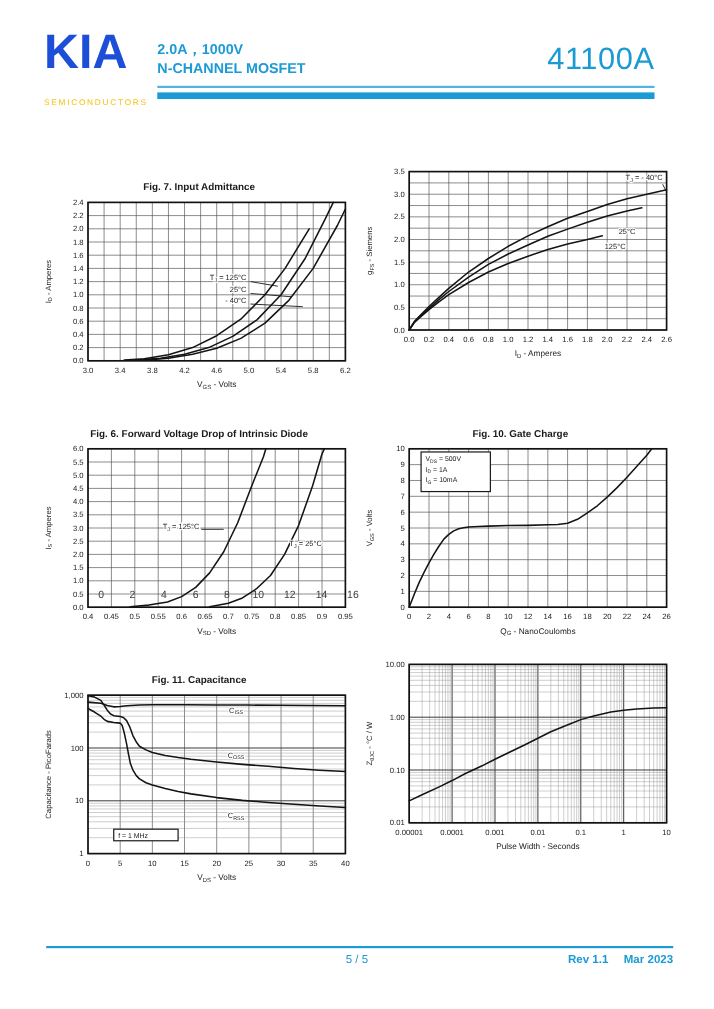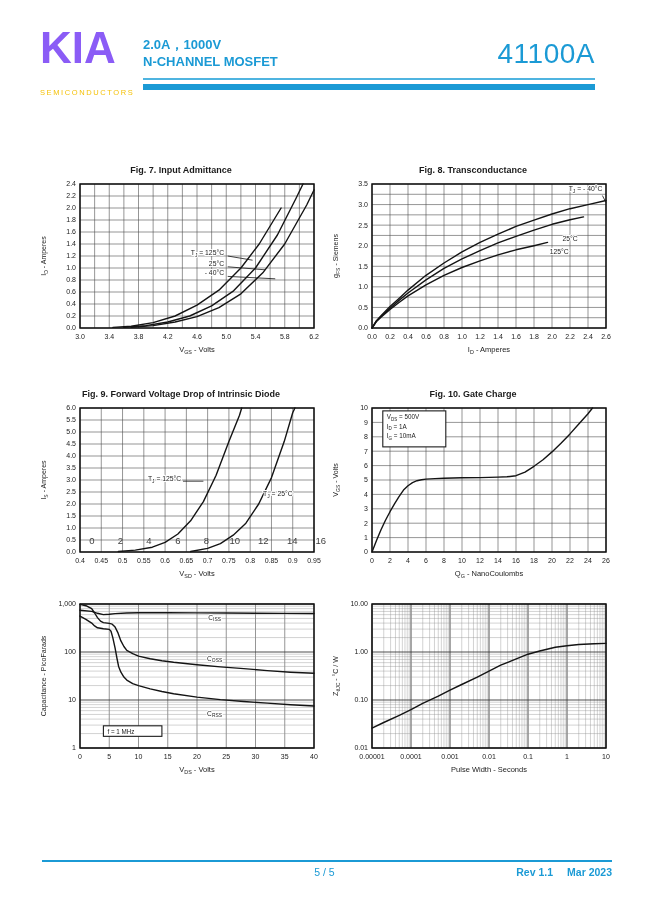--- a/index.html
+++ b/index.html
@@ -1,21 +1,21 @@
 <!DOCTYPE html>
 <html><head>
 <meta charset="utf-8">
 <style>
   html,body{margin:0;padding:0;}
   body{width:649px;height:917px;background:#ffffff;position:relative;overflow:hidden;
        font-family:"Liberation Sans",sans-serif;}
   .page{position:absolute;inset:0;background:#fff;}
 
   
-  .logo{position:absolute;left:40px;top:26px;font-size:44px;font-weight:800;color:#8b5cf6;letter-spacing:0px;line-height:1;}
+  .logo{position:absolute;left:40px;top:26px;font-size:44px;font-weight:800;color:#1d4ed8;letter-spacing:0px;line-height:1;}
   .logo-sub{position:absolute;left:40px;top:88px;font-size:7.5px;font-weight:400;color:#F5C20B;letter-spacing:1.6px;}
   .title-block{position:absolute;left:143px;top:36px;color:#1B9AD5;font-weight:700;font-size:13px;line-height:17px;}
   .part-number{position:absolute;right:54px;top:38px;color:#1B9AD5;font-size:28px;font-weight:400;letter-spacing:0.5px;}
   .thin-rule{position:absolute;left:143px;right:54px;top:78px;height:1.5px;background:#4FB4E0;}
   .thick-rule{position:absolute;left:143px;right:54px;top:84px;height:6px;background:#1B9AD5;}
 
   
   .charts-grid{position:absolute;left:36px;top:150px;display:grid;grid-template-columns:290px 290px;column-gap:2px;row-gap:0;}
   .fig{width:290px;margin:0;padding:0;}
   .fig-title{height:26px;display:flex;align-items:flex-end;justify-content:center;text-align:left;
@@ -110,21 +110,20 @@
           <polyline points="95.2,149.4 117.1,147.6 139.1,144.0 161.0,138.6 182.9,129.6 204.9,115.8 226.8,94.8 248.7,66.0 270.7,27.0 278.0,12.0" fill="none" stroke="#141414" stroke-width="1.4" stroke-linejoin="round" stroke-linecap="round"></polyline>
           <line x1="191.71249999999998" y1="78" x2="216.57500000000002" y2="82.2" stroke="#141414" stroke-width="0.8"></line>
           <text x="188.05624999999998" y="76.80000000000001" text-anchor="end" font-size="6.8" fill="#1c1c1c" paint-order="stroke" stroke="#ffffff" stroke-width="2"><tspan font-size="6.8">T</tspan><tspan dy="1.7" font-size="4.896">J</tspan><tspan dy="-1.7" font-size="6.8"> = 125°C</tspan></text>
           <line x1="191.71249999999998" y1="88.8" x2="229.00625" y2="91.8" stroke="#141414" stroke-width="0.8"></line>
           <text x="188.05624999999998" y="87.6" text-anchor="end" font-size="6.8" fill="#1c1c1c" paint-order="stroke" stroke="#ffffff" stroke-width="2"><tspan font-size="6.8">25°C</tspan></text>
           <line x1="191.71249999999998" y1="98.4" x2="239.24375" y2="100.8" stroke="#141414" stroke-width="0.8"></line>
           <text x="188.05624999999998" y="97.19999999999999" text-anchor="end" font-size="6.8" fill="#1c1c1c" paint-order="stroke" stroke="#ffffff" stroke-width="2"><tspan font-size="6.8">- 40°C</tspan></text>
         </svg>
     </figure>
     <figure class="fig">
-      <div class="fig-title">Fig. 8. Transconductance</div>
       <svg class="chartsvg" id="chart-1" width="290" height="196" viewBox="0 0 290 196">
           <line x1="44" y1="6" x2="44" y2="150" stroke="#4f4f4f" stroke-width="0.6"></line>
           <line x1="62" y1="6" x2="62" y2="150" stroke="#4f4f4f" stroke-width="0.6"></line>
           <line x1="80" y1="6" x2="80" y2="150" stroke="#4f4f4f" stroke-width="0.6"></line>
           <line x1="98" y1="6" x2="98" y2="150" stroke="#4f4f4f" stroke-width="0.6"></line>
           <line x1="116" y1="6" x2="116" y2="150" stroke="#4f4f4f" stroke-width="0.6"></line>
           <line x1="134" y1="6" x2="134" y2="150" stroke="#4f4f4f" stroke-width="0.6"></line>
           <line x1="152" y1="6" x2="152" y2="150" stroke="#4f4f4f" stroke-width="0.6"></line>
           <line x1="170" y1="6" x2="170" y2="150" stroke="#4f4f4f" stroke-width="0.6"></line>
           <line x1="188" y1="6" x2="188" y2="150" stroke="#4f4f4f" stroke-width="0.6"></line>
@@ -176,21 +175,21 @@
           <polyline points="44.0,150.0 48.5,142.6 53.0,137.7 62.0,128.6 71.0,120.4 80.0,112.1 98.0,97.3 116.0,85.0 134.0,73.9 152.0,64.4 170.0,56.2 188.0,48.4 206.0,42.2 224.0,36.0 242.0,30.7 260.0,26.6 278.0,22.5" fill="none" stroke="#141414" stroke-width="1.4" stroke-linejoin="round" stroke-linecap="round"></polyline>
           <polyline points="44.0,150.0 48.5,143.0 53.0,138.5 62.0,130.3 71.0,122.4 80.0,115.0 98.0,101.9 116.0,90.3 134.0,80.9 152.0,72.7 170.0,64.8 188.0,58.3 206.0,52.1 224.0,46.3 242.0,41.8 255.5,38.9" fill="none" stroke="#141414" stroke-width="1.4" stroke-linejoin="round" stroke-linecap="round"></polyline>
           <polyline points="44.0,150.0 48.5,143.4 53.0,139.3 62.0,131.5 71.0,124.5 80.0,117.9 98.0,106.8 116.0,97.3 134.0,89.5 152.0,82.9 170.0,76.8 188.0,71.8 206.0,67.7 219.5,64.4" fill="none" stroke="#141414" stroke-width="1.4" stroke-linejoin="round" stroke-linecap="round"></polyline>
           <line x1="274.4" y1="17.519999999999982" x2="278" y2="24.514285714285734" stroke="#141414" stroke-width="0.8"></line>
           <text x="274.4" y="13.405714285714282" text-anchor="end" font-size="6.8" fill="#1c1c1c" paint-order="stroke" stroke="#ffffff" stroke-width="2"><tspan font-size="6.8">T</tspan><tspan dy="1.7" font-size="4.896">J</tspan><tspan dy="-1.7" font-size="6.8"> = - 40°C</tspan></text>
           <text x="242" y="62.77714285714285" text-anchor="middle" font-size="6.8" fill="#1c1c1c" paint-order="stroke" stroke="#ffffff" stroke-width="2"><tspan font-size="6.8">25°C</tspan></text>
           <text x="231.20000000000002" y="75.94285714285714" text-anchor="middle" font-size="6.8" fill="#1c1c1c" paint-order="stroke" stroke="#ffffff" stroke-width="2"><tspan font-size="6.8">125°C</tspan></text>
         </svg>
     </figure>
     <figure class="fig">
-      <div class="fig-title">Fig. 9. Forward Voltage Drop of Intrinsic Diode</div>
+      <div class="fig-title">Fig. 6. Forward Voltage Drop of Intrinsic Diode</div>
       <svg class="chartsvg" id="chart-2" width="290" height="196" viewBox="0 0 290 196">
           <line x1="44" y1="6" x2="44" y2="150" stroke="#4f4f4f" stroke-width="0.6"></line>
           <line x1="65.27272727272727" y1="6" x2="65.27272727272727" y2="150" stroke="#4f4f4f" stroke-width="0.6"></line>
           <line x1="86.54545454545453" y1="6" x2="86.54545454545453" y2="150" stroke="#4f4f4f" stroke-width="0.6"></line>
           <line x1="107.81818181818184" y1="6" x2="107.81818181818184" y2="150" stroke="#4f4f4f" stroke-width="0.6"></line>
           <line x1="129.09090909090912" y1="6" x2="129.09090909090912" y2="150" stroke="#4f4f4f" stroke-width="0.6"></line>
           <line x1="150.36363636363637" y1="6" x2="150.36363636363637" y2="150" stroke="#4f4f4f" stroke-width="0.6"></line>
           <line x1="171.63636363636368" y1="6" x2="171.63636363636368" y2="150" stroke="#4f4f4f" stroke-width="0.6"></line>
           <line x1="192.9090909090909" y1="6" x2="192.9090909090909" y2="150" stroke="#4f4f4f" stroke-width="0.6"></line>
           <line x1="214.18181818181822" y1="6" x2="214.18181818181822" y2="150" stroke="#4f4f4f" stroke-width="0.6"></line>
@@ -311,20 +310,21 @@
           <text x="161" y="174" text-anchor="middle" font-size="7.5" fill="#1c1c1c"><tspan font-size="7.5">Q</tspan><tspan dy="1.7" font-size="5.3999999999999995">G</tspan><tspan dy="-1.7" font-size="7.5"> - NanoCoulombs</tspan></text>
           <text x="10" y="78" text-anchor="middle" font-size="7" fill="#1c1c1c" transform="rotate(-90 10 78)"><tspan font-size="7">V</tspan><tspan dy="1.7" font-size="5.04">GS</tspan><tspan dy="-1.7" font-size="7"> - Volts</tspan></text>
           <polyline points="44.0,150.0 48.5,138.5 53.0,127.7 57.5,118.3 62.0,109.7 66.5,101.8 71.0,94.6 75.5,88.1 80.0,83.8 84.5,80.6 89.0,78.7 93.5,77.7 98.0,77.1 107.0,76.6 116.0,76.3 134.0,75.8 152.0,75.6 170.0,75.1 179.0,74.8 188.0,73.7 197.0,70.1 206.0,64.3 215.0,57.8 224.0,49.9 233.0,41.3 242.0,31.9 251.0,21.8 260.0,11.8 264.5,6.0" fill="none" stroke="#141414" stroke-width="1.4" stroke-linejoin="round" stroke-linecap="round"></polyline>
           <rect x="54.8" y="8.879999999999995" width="63" height="36" fill="#ffffff" stroke="#1c1c1c" stroke-width="1.1"></rect>
           <text x="58.8" y="16.879999999999995" text-anchor="start" font-size="6.3" fill="#1c1c1c"><tspan font-size="6.3">V</tspan><tspan dy="1.7" font-size="4.536">DS</tspan><tspan dy="-1.7" font-size="6.3"> = 500V</tspan></text>
           <text x="58.8" y="26.679999999999996" text-anchor="start" font-size="6.3" fill="#1c1c1c"><tspan font-size="6.3">I</tspan><tspan dy="1.7" font-size="4.536">D</tspan><tspan dy="-1.7" font-size="6.3"> = 1A</tspan></text>
           <text x="58.8" y="36.48" text-anchor="start" font-size="6.3" fill="#1c1c1c"><tspan font-size="6.3">I</tspan><tspan dy="1.7" font-size="4.536">G</tspan><tspan dy="-1.7" font-size="6.3"> = 10mA</tspan></text>
         </svg>
     </figure>
     <figure class="fig">
+      <div class="fig-title">Fig. 11. Capacitance</div>
       <svg class="chartsvg" id="chart-4" width="290" height="196" viewBox="0 0 290 196">
           <line x1="44" y1="6" x2="44" y2="150" stroke="#4f4f4f" stroke-width="0.6"></line>
           <line x1="73.25" y1="6" x2="73.25" y2="150" stroke="#4f4f4f" stroke-width="0.6"></line>
           <line x1="102.5" y1="6" x2="102.5" y2="150" stroke="#4f4f4f" stroke-width="0.6"></line>
           <line x1="131.75" y1="6" x2="131.75" y2="150" stroke="#4f4f4f" stroke-width="0.6"></line>
           <line x1="161" y1="6" x2="161" y2="150" stroke="#4f4f4f" stroke-width="0.6"></line>
           <line x1="190.25" y1="6" x2="190.25" y2="150" stroke="#4f4f4f" stroke-width="0.6"></line>
           <line x1="219.5" y1="6" x2="219.5" y2="150" stroke="#4f4f4f" stroke-width="0.6"></line>
           <line x1="248.75" y1="6" x2="248.75" y2="150" stroke="#4f4f4f" stroke-width="0.6"></line>
           <line x1="278" y1="6" x2="278" y2="150" stroke="#4f4f4f" stroke-width="0.6"></line>

